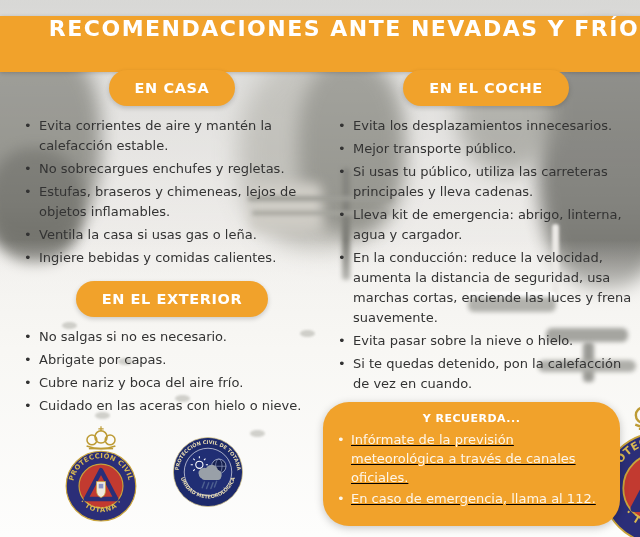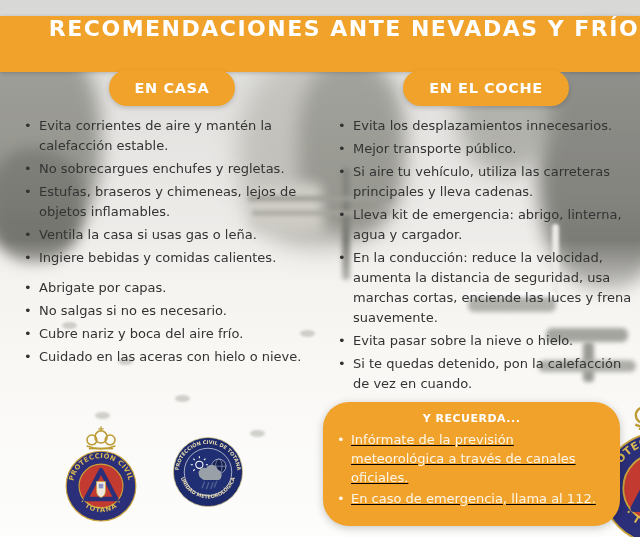--- a/index.html
+++ b/index.html
@@ -108,34 +108,35 @@
 
   <section class="col left">
     <div class="pill">EN CASA</div>
     <ul class="bullets">
       <li>Evita corrientes de aire y mantén la calefacción estable.</li>
       <li>No sobrecargues enchufes y regletas.</li>
       <li>Estufas, braseros y chimeneas, lejos de objetos inflamables.</li>
       <li>Ventila la casa si usas gas o leña.</li>
       <li>Ingiere bebidas y comidas calientes.</li>
     </ul>
+    <div class="pill second">EN EL EXTERIOR</div>
     <ul class="bullets">
+      <li>No salgas si no es necesario.</li>
       <li>Abrigate por capas.</li>
-      <li>No salgas si no es necesario.</li>
       <li>Cubre nariz y boca del aire frío.</li>
       <li>Cuidado en las aceras con hielo o nieve.</li>
     </ul>
   </section>
 
   <section class="col right">
     <div class="pill">EN EL COCHE</div>
     <ul class="bullets">
       <li>Evita los desplazamientos innecesarios.</li>
       <li>Mejor transporte público.</li>
-      <li>Si aire tu vehículo, utiliza las carreteras principales y lleva cadenas.</li>
+      <li>Si usas tu público, utiliza las carreteras principales y lleva cadenas.</li>
       <li>Lleva kit de emergencia: abrigo, linterna, agua y cargador.</li>
       <li>En la conducción: reduce la velocidad, aumenta la distancia de seguridad, usa marchas cortas, enciende las luces y frena suavemente.</li>
       <li>Evita pasar sobre la nieve o hielo.</li>
       <li>Si te quedas detenido, pon la calefacción de vez en cuando.</li>
     </ul>
   </section>
 
   <div class="logo3">
     <svg width="120" height="158" viewBox="0 0 100 132">
       <g fill="none" stroke="#BD9B35" stroke-width="2">

